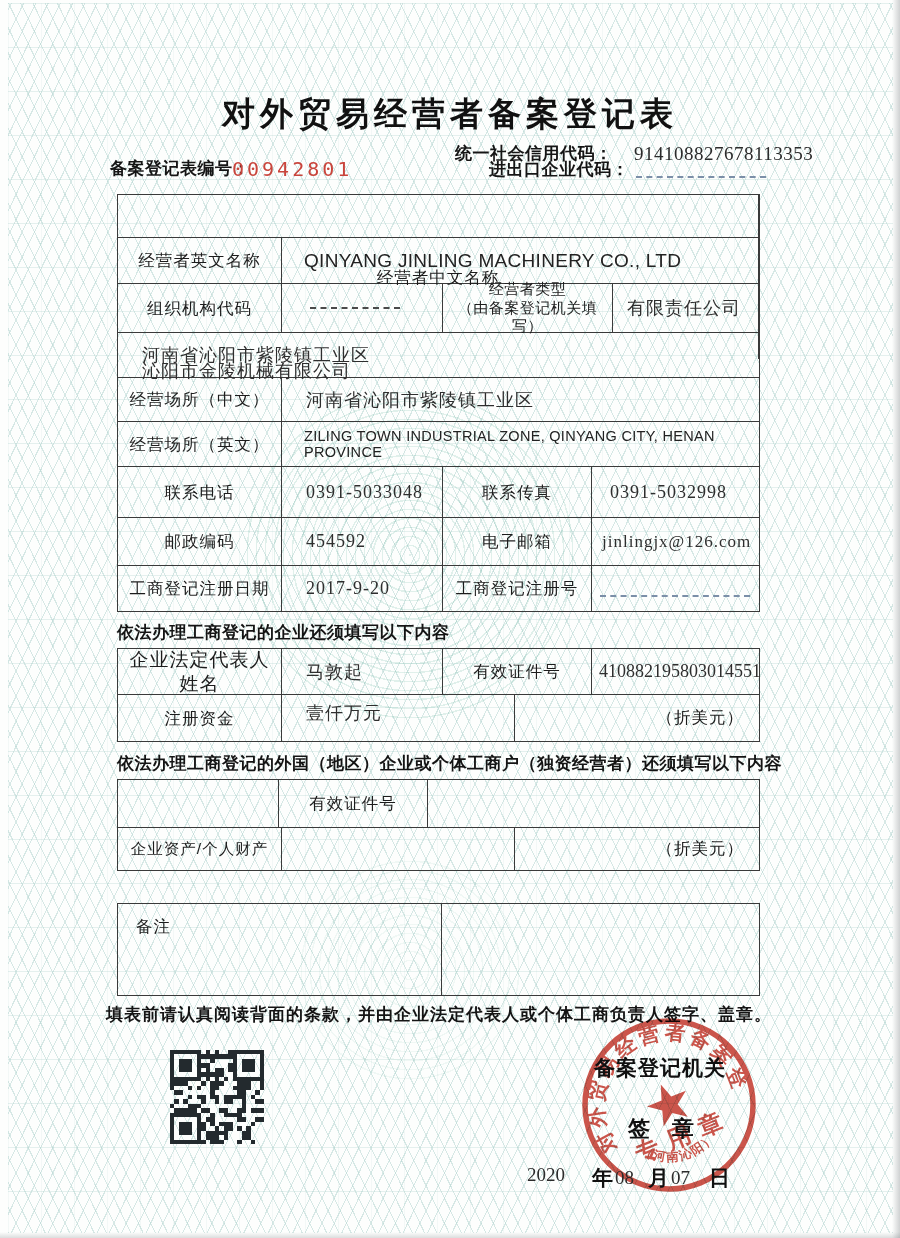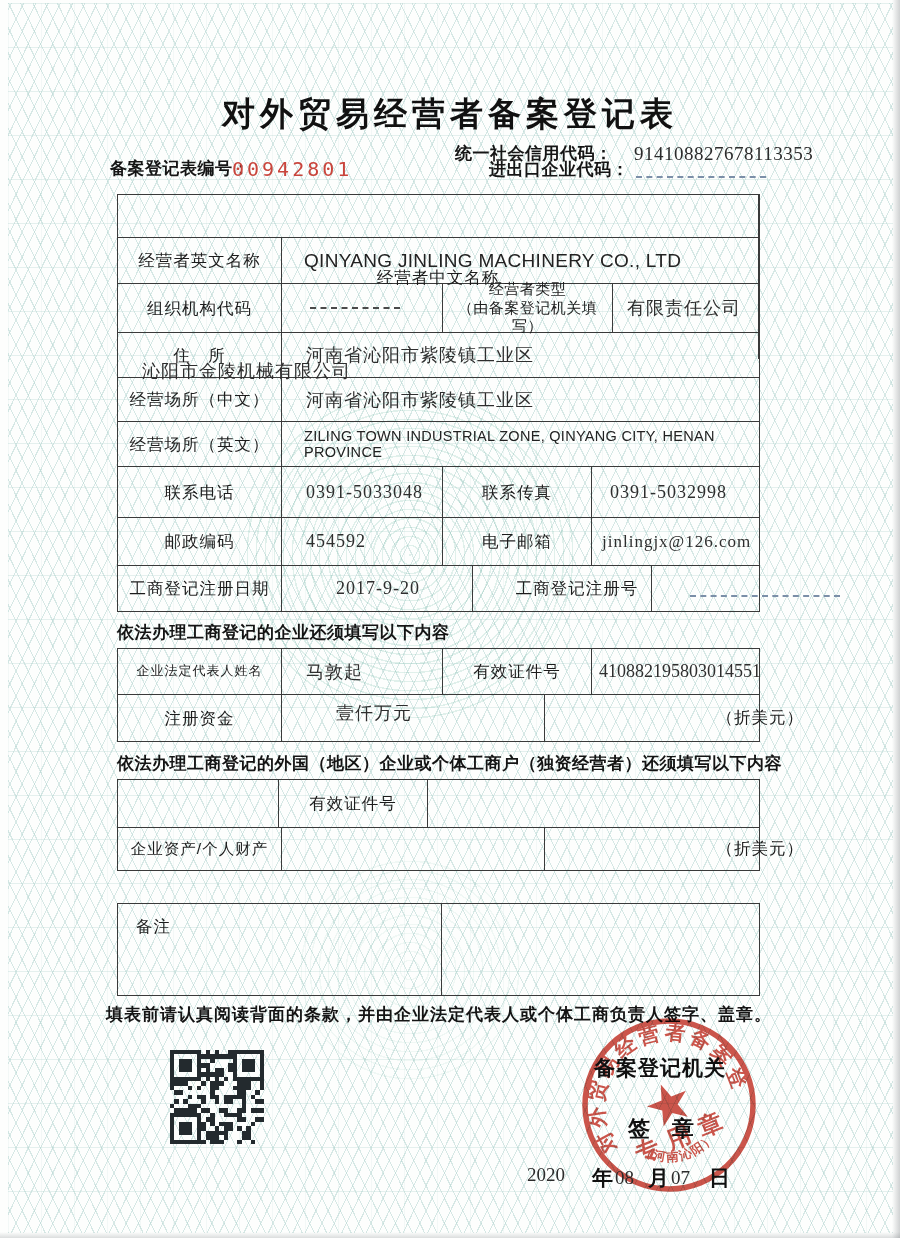--- a/index.html
+++ b/index.html
@@ -39,21 +39,21 @@
     color:#c9453c; letter-spacing:3px; }
   .typed { font-family:"Liberation Serif", serif; color:#2b2b2b; }
   .credit-val { font-size:19px; letter-spacing:.5px; }
   .dash-line { display:inline-block; height:0; border-top:2px dashed #7b8fa8; }
   .dash-dark { border-top:2px dashed #4a4a4a; }
 
   
   .tbl { position:absolute; left:117px; width:643px;
     border:1.5px solid #3a3a3a; background:rgba(255,255,255,.0); }
   .t-row { display:flex; border-bottom:1.5px solid #3a3a3a; }
-  .t-row:last-child { border-bottom:none;gap:30px; }
+  .t-row:last-child { border-bottom:none; }
   .cell { border-right:1.5px solid #3a3a3a; display:flex; align-items:center; }
   .cell:last-child { border-right:none; }
   .lab { justify-content:center; text-align:center; font-size:16.5px; font-weight:500;
     letter-spacing:1px; color:#1c1c1c; line-height:1.25; white-space:pre-line; padding:0 4px; }
   .lab-sm { font-size:15px; letter-spacing:.5px; }
   .val { font-family:"Liberation Serif", serif; font-size:18px; letter-spacing:1px;
     color:#2e2e2e; padding-left:24px; }
   .val-en { font-family:"Liberation Sans", sans-serif; font-size:19px; letter-spacing:.3px;
     color:#222; padding-left:22px; }
   .val-en-sm { font-size:14.5px; }
@@ -122,21 +122,20 @@
     <div class="t-row" style="height:49px;">
       <div class="cell lab w-a">组织机构代码</div>
       <div class="cell w-b">
         <span class="dash-line dash-dark" style="width:90px; margin-left:28px;"></span>
       </div>
       <div class="cell lab lab-sm w-c3">经营者类型
 （由备案登记机关填写）</div>
       <div class="cell val w-d3" style="padding-left:14px;">有限责任公司</div>
     </div>
     <div class="t-row" style="height:45px;">
-      <div class="cell lab w-a">住　所</div>
       <div class="cell val w-wide">河南省沁阳市紫陵镇工业区</div>
     </div>
     <div class="t-row" style="height:44px;">
       <div class="cell lab w-a">经营场所（中文）</div>
       <div class="cell val w-wide">河南省沁阳市紫陵镇工业区</div>
     </div>
     <div class="t-row" style="height:45px;">
       <div class="cell lab w-a">经营场所（英文）</div>
       <div class="cell val-en val-en-sm w-wide">ZILING TOWN INDUSTRIAL ZONE, QINYANG CITY, HENAN PROVINCE</div>
     </div>
@@ -158,21 +157,21 @@
       <div class="cell lab w-c">工商登记注册号</div>
       <div class="cell w-d">
         <span class="dash-line" style="width:150px; margin:14px auto 0;"></span>
       </div>
     </div>
   </div>
 
   <div class="abs sec-heading" style="top:621px;">依法办理工商登记的企业还须填写以下内容</div>
   <div class="tbl" style="top:648px;">
     <div class="t-row" style="height:46px;">
-      <div class="cell lab w-a" style="font-size:13px;">企业法定代表人姓名</div>
+      <div class="cell lab w-a" style="font-size:19px;">企业法定代表人姓名</div>
       <div class="cell val w-b">马敦起</div>
       <div class="cell lab w-c">有效证件号</div>
       <div class="cell val w-d" style="padding-left:7px; letter-spacing:0; font-size:18px;">410882195803014551</div>
     </div>
     <div class="t-row" style="height:46px;">
       <div class="cell lab w-a">注册资金</div>
       <div class="cell val w-m" style="align-items:flex-start; padding-top:6px;">壹仟万元</div>
       <div class="cell note-cell w-n">（折美元）</div>
     </div>
   </div>

